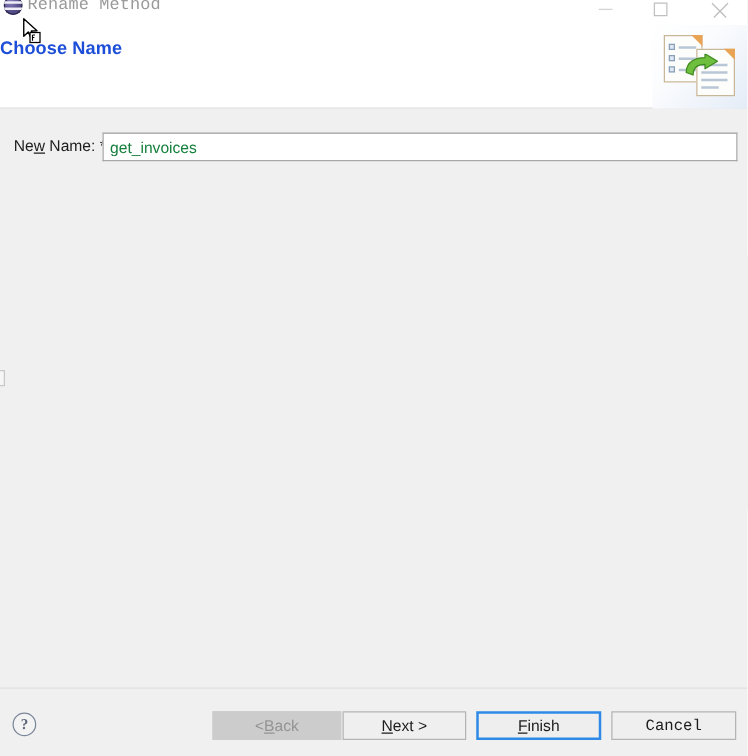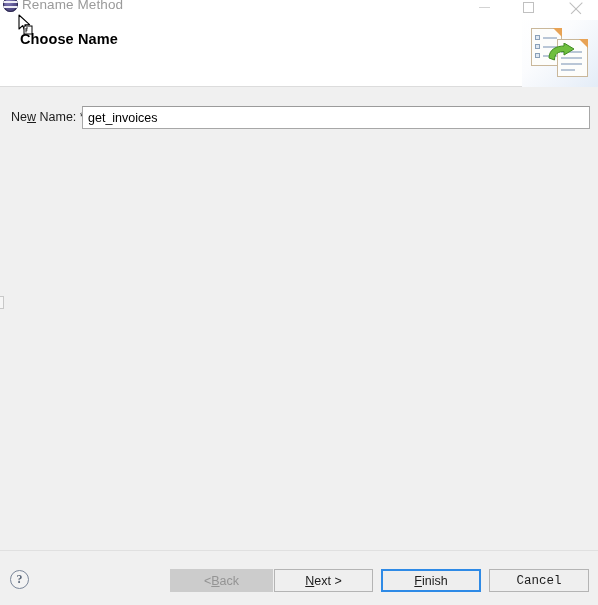--- a/index.html
+++ b/index.html
@@ -20,20 +20,21 @@
     background: #f0f0f0;
   }
 
   
   .titlebar {
     position: absolute;
     left: 0; top: 0;
     width: 598px;
     height: 20px;
     background: #ffffff;
+    font-family: Liberation Mono, monospace;
   }
   .titlebar-icon {
     position: absolute;
     left: 3px; top: -3px;
     width: 15px; height: 15px;
     border-radius: 50%;
     background: radial-gradient(circle at 35% 30%, #8b83c0 0%, #5b5490 45%, #3b3566 100%);
     box-shadow: inset 0 0 0 1px #2e2a50;
     overflow: hidden;
   }
@@ -102,24 +103,24 @@
     position: absolute;
     left: 0; top: 0;
     width: 598px;
     height: 87px;
     background: #ffffff;
     border-bottom: 1px solid #dcdcdc;
     box-sizing: border-box;
   }
   .header-title {
     position: absolute;
-    left: 20px; top: 31px;
+    left: 0; top: 31px;
     font-size: 14.5px;
     font-weight: bold;
-    color: #000000;
+    color: #1d4ed8;
     letter-spacing: 0.1px;
   }
 
   
   .banner {
     position: absolute;
     right: 0; top: 15px;
     width: 76px; height: 72px;
     background: linear-gradient(135deg, #ffffff 0%, #fbfcfe 40%, #eef3fa 75%, #e3ecf7 100%);
     overflow: hidden;
@@ -191,21 +192,21 @@
     position: absolute;
     left: 82px; top: 0;
     width: 508px;
     height: 23px;
     box-sizing: border-box;
     background: #ffffff;
     border: 1px solid #a7a7a7;
     border-top-color: #9b9b9b;
     font-family: "Liberation Sans", sans-serif;
     font-size: 12.5px;
-    color: #000000;
+    color: #15803d;
     padding: 0 0 0 5px;
     outline: none;
   }
 
   
   .edge-artifact {
     position: absolute;
     left: -4px; top: 209px;
     width: 8px; height: 13px;
     background: #f6f6f6;

